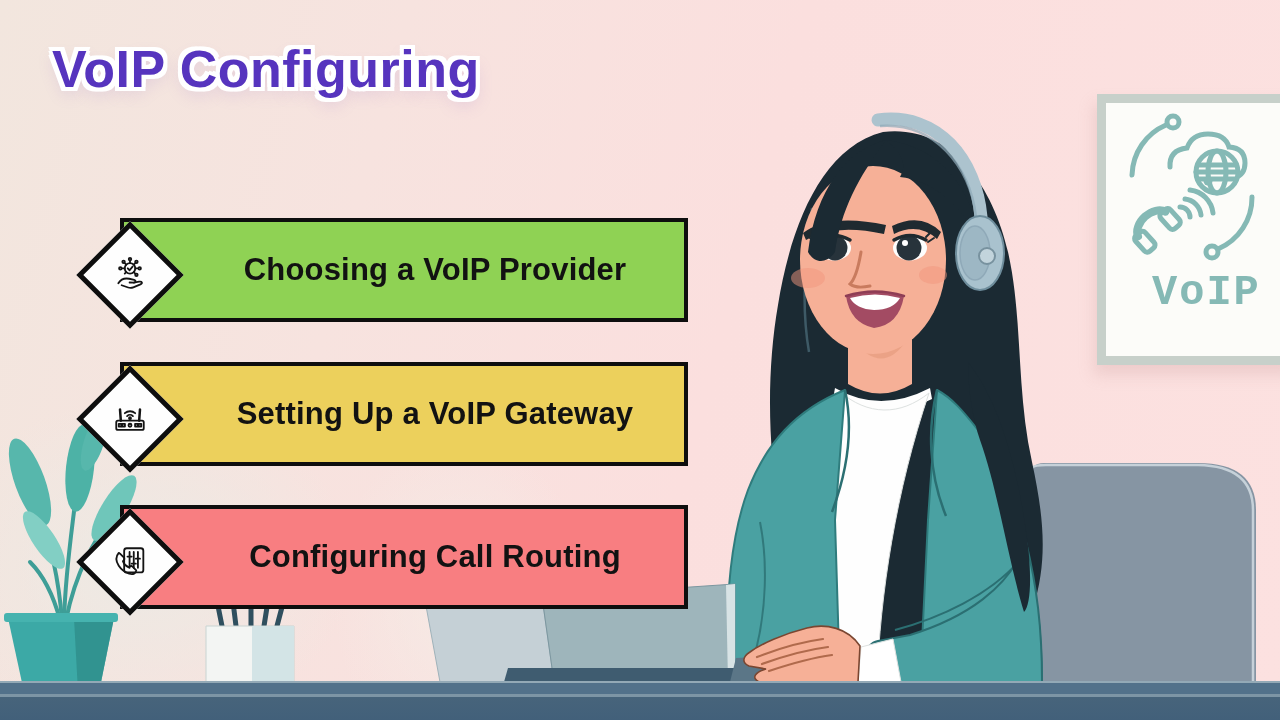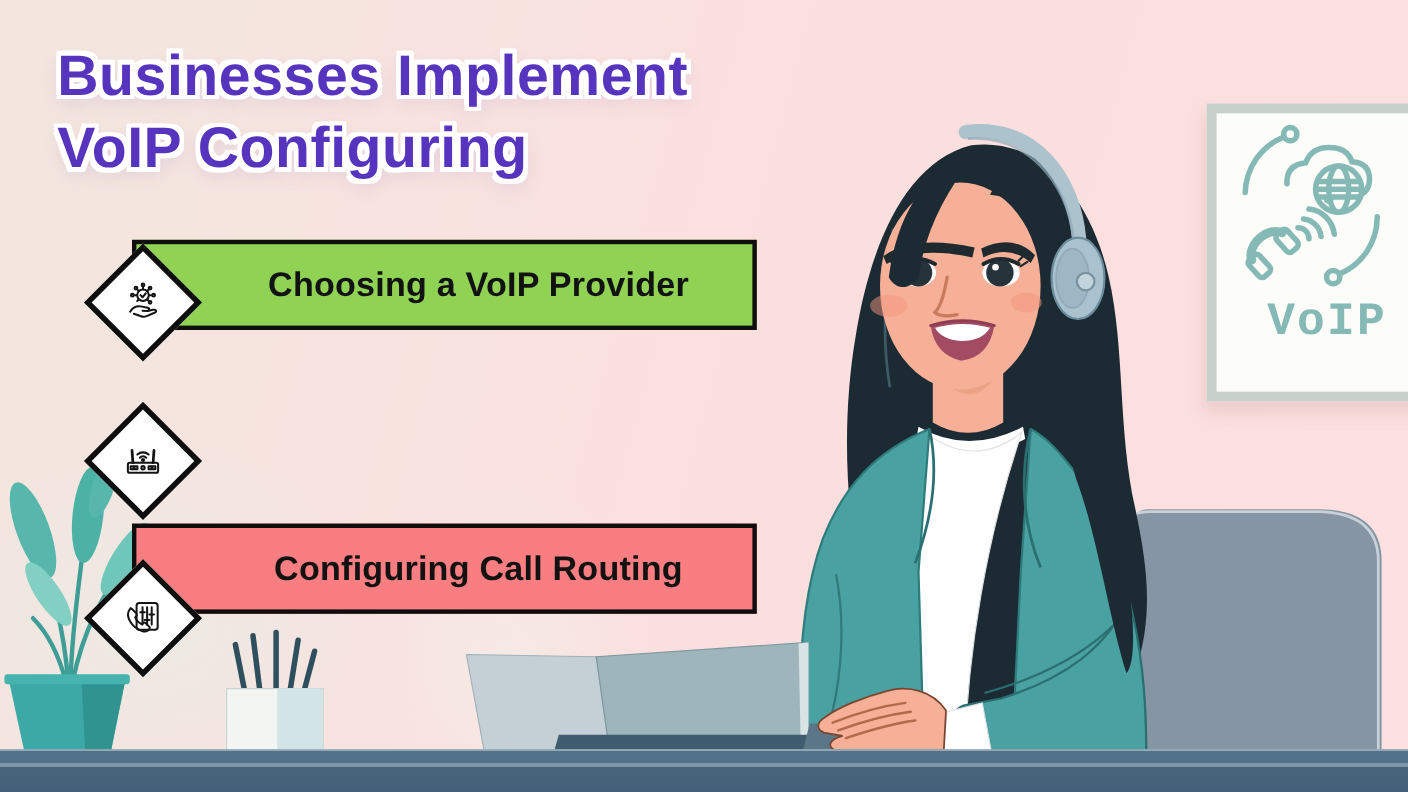--- a/index.html
+++ b/index.html
@@ -21,26 +21,26 @@
     position:absolute;left:52px;top:36px;z-index:40;
     font-size:52px;font-weight:800;letter-spacing:.5px;line-height:66px;
     text-shadow:
       -4px -4px 0 #fff,4px -4px 0 #fff,-4px 4px 0 #fff,4px 4px 0 #fff,
       -4px 0 0 #fff,4px 0 0 #fff,0 -4px 0 #fff,0 4px 0 #fff,
       -3px -3px 0 #fff,3px -3px 0 #fff,-3px 3px 0 #fff,3px 3px 0 #fff,
       0 7px 16px rgba(150,110,200,.28);
   }
   
   .bar{
-    position:absolute;left:120px;width:568px;height:82px;box-sizing:border-box;
+    position:absolute;left:120px;width:568px;height:104px;box-sizing:border-box;
     border:4px solid #0E0E0E;display:flex;align-items:center;justify-content:center;
     padding-left:62px;z-index:30;
   }
   .bar span{font-size:31px;font-weight:800;color:#121212;letter-spacing:.2px;}
-  .bar1{top:218px}.bar2{top:362px}.bar3{top:476px}
+  .bar1{top:218px}.bar2{top:362px}.bar3{top:505px}
   .diamond{
     position:absolute;left:92px;width:66px;height:66px;box-sizing:content-box;
     background:#FEFEFE;border:5px solid #0E0E0E;transform:rotate(45deg);z-index:31;
   }
   .d1{top:237px}.d2{top:381px}.d3{top:524px}
   .diamond .ic{
     position:absolute;inset:0;display:flex;align-items:center;justify-content:center;
     transform:rotate(-45deg);
   }
   
@@ -203,26 +203,28 @@
           <path d="M277,206 L286,172"></path>
       </g>
       <path d="M206,206 L294,206 L294,268 L206,268 Z" fill="#F3F5F3" stroke="#C9D4D2" stroke-width="1"></path>
       <path d="M252,206 L294,206 L294,268 L252,268 Z" fill="#D3E4E6"></path>
     </g>
   </svg>
 
   <div class="desk"></div>
 
   <div class="title" style="color: rgb(86, 52, 190);">
-    <div>Businesses Implement</div>
     <div>VoIP Configuring</div>
   </div>
 
   <div class="bar bar1" style="background: rgb(143, 210, 84);">
     <span>Choosing a VoIP Provider</span>
+  </div>
+  <div class="bar bar2" style="background: rgb(236, 208, 92);">
+    <span>Setting Up a VoIP Gateway</span>
   </div>
   <div class="bar bar3" style="background: rgb(248, 126, 129);">
     <span>Configuring Call Routing</span>
   </div>
 
   <div class="diamond d1">
     <div class="ic">
       <svg width="40" height="40" viewBox="0 0 48 48">
         <g fill="none" stroke="#141414" stroke-width="2.2" stroke-linecap="round" stroke-linejoin="round">
           <circle cx="24" cy="16" r="6.3"></circle>

